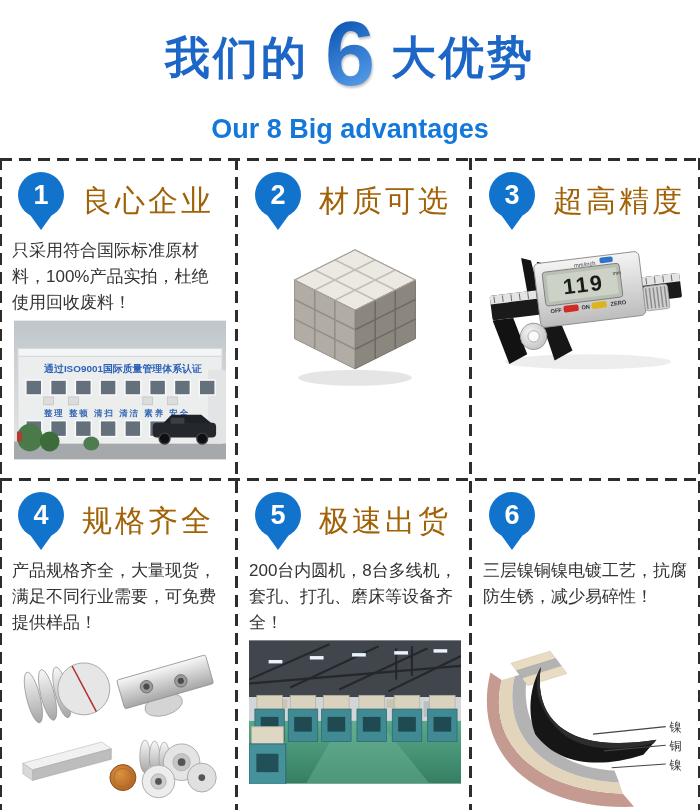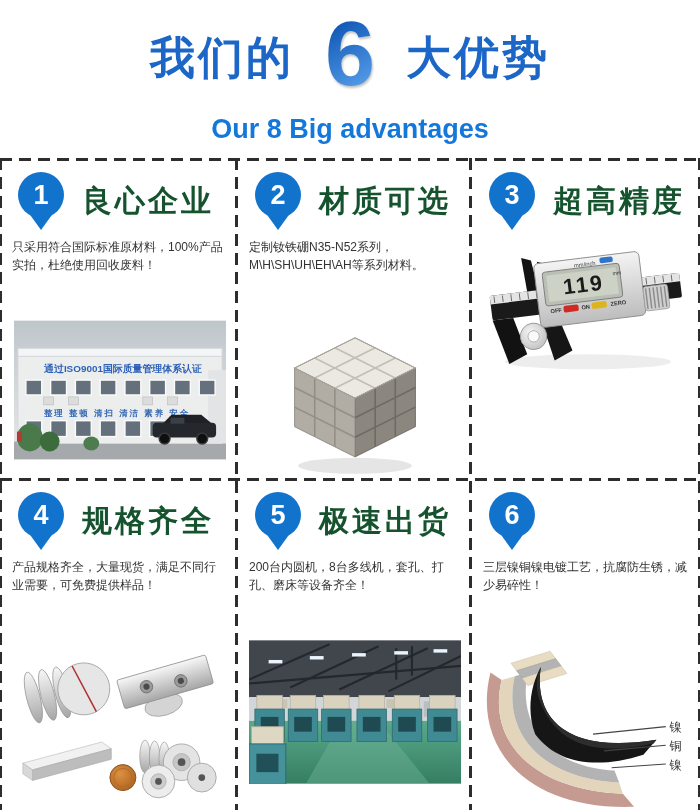--- a/index.html
+++ b/index.html
@@ -1,21 +1,21 @@
 <!DOCTYPE html>
 <html><head>
 <meta charset="utf-8">
 <style>
   * { margin:0; padding:0; box-sizing:border-box; }
   body { font-family:"Liberation Sans","DejaVu Sans",sans-serif; background:#fff; }
   .page { width:700px; height:810px; overflow:hidden; position:relative; background:#fff; margin:0 auto; }
 
   
   .header { height:158px; text-align:center; padding-top:10px; }
-  .title-row { display:flex; align-items:center; justify-content:center; gap:31px; height:96px; }
+  .title-row { display:flex; align-items:center; justify-content:center; gap:16px; height:96px; }
   .title-cn { font-size:45px; font-weight:700; color:#1b66c6; letter-spacing:3px; }
   .title-num { font-size:90px; font-weight:700; line-height:1; color:#2b7bd6;
                transform:translateY(-4px); }
   @supports (-webkit-background-clip:text) {
     .title-num { background:linear-gradient(150deg,#0e55b5 15%,#5aa2ec 90%);
                  -webkit-background-clip:text; background-clip:text;
                  -webkit-text-fill-color:transparent;
                  filter:drop-shadow(1px 2px 1px rgba(0,0,0,0.25)); }
   }
   .subtitle { font-size:27px; font-weight:700; color:#1478da; margin-top:8px; }
@@ -35,22 +35,22 @@
   
   .card { padding:14px 10px 0 12px; overflow:hidden; }
   .card-head { display:flex; align-items:center; gap:18px; padding-left:6px; height:58px; }
   .badge { position:relative; width:46px; height:58px; flex:0 0 auto; }
   .badge-tail { position:absolute; left:50%; bottom:0; transform:translateX(-50%);
                 width:0; height:0; border-left:13px solid transparent;
                 border-right:13px solid transparent; border-top:18px solid #1273cd; }
   .badge-circle { position:absolute; top:0; left:0; width:46px; height:46px; border-radius:50%;
                   background:#1273cd; display:flex; align-items:center; justify-content:center; }
   .badge-num { color:#fff; font-size:27px; font-weight:700; }
-  .card-title { font-size:30px; font-weight:700; color:#14532d; letter-spacing:3px; white-space:nowrap; }
-  .card-desc { margin-top:8px; font-size:12px; line-height:1.52; color:#333; min-height:80px; padding-right:2px; }
+  .card-title { font-size:30px; font-weight:400; color:#a16207; letter-spacing:3px; white-space:nowrap; }
+  .card-desc { margin-top:8px; font-size:17px; line-height:1.52; color:#333; min-height:80px; padding-right:2px; }
   .card-img { margin-top:2px; display:flex; justify-content:center; align-items:flex-start; }
   svg text { font-family:"Liberation Sans","DejaVu Sans",sans-serif; }
 </style>
 </head>
 <body>
 
 <div class="page">
 
   <div class="header">
     <div class="title-row">
@@ -137,21 +137,20 @@
     <div class="card">
       <div class="card-head">
         <div class="badge">
           <span class="badge-tail"></span>
           <span class="badge-circle">
             <span class="badge-num">2</span>
           </span>
         </div>
         <div class="card-title">材质可选</div>
       </div>
-      <div class="card-desc">定制钕铁硼N35-N52系列，M\H\SH\UH\EH\AH等系列材料。</div>
       <div class="card-img">
         <svg width="178" height="160" viewBox="0 0 200 180">
           <ellipse cx="100" cy="164" rx="64" ry="9" fill="rgba(0,0,0,0.10)"></ellipse>
           <polygon points="100,20 168,54 100,88 32,54" fill="#ece9e2" stroke="#9a968e" stroke-width="1"></polygon>
           <polygon points="168,54 168,120 100,154 100,88" fill="#8b877f" stroke="#6f6b64" stroke-width="1"></polygon>
           <polygon points="32,54 100,88 100,154 32,120" fill="#b1ada5" stroke="#8f8b84" stroke-width="1"></polygon>
           <g stroke="#c2beb5" stroke-width="1.8">
             <line x1="54.7" y1="42.7" x2="122.7" y2="76.7"></line>
               <line x1="77.3" y1="31.3" x2="145.3" y2="65.3"></line>
             <line x1="122.7" y1="31.3" x2="54.7" y2="65.3"></line>

